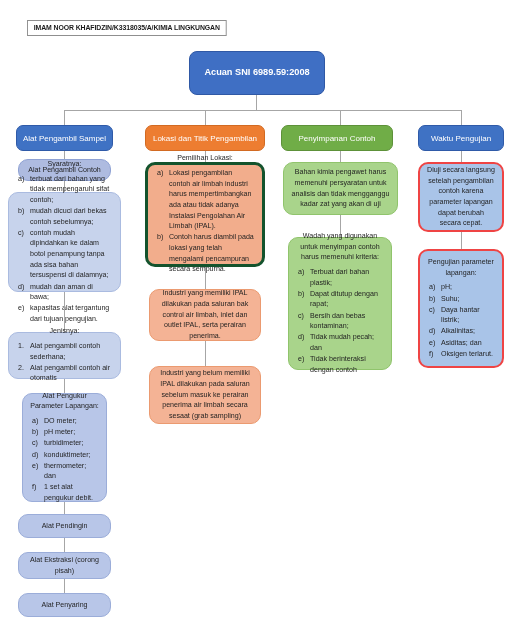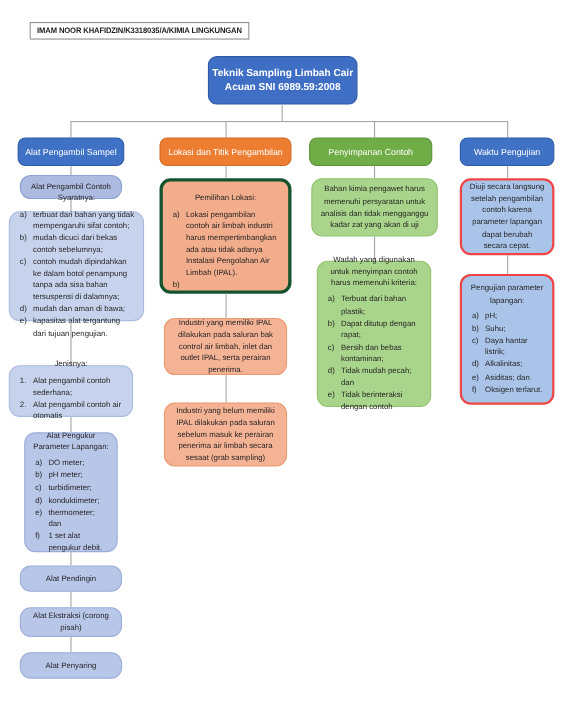--- a/index.html
+++ b/index.html
@@ -134,21 +134,20 @@
   .f-orange1{ background: #f2ad8c; border: 3px solid #14532d; }
   .f-orange2{ background: #f4b395; border: 1px solid #eb9a70; }
   .f-green1 { background: #a9d48b; border: 1px solid #90c46c; }
 </style>
 </head>
 <body>
 
 <div class="author-box">IMAM NOOR KHAFIDZIN/K3318035/A/KIMIA LINGKUNGAN</div>
 
 <div class="title-box">
-  <span>Teknik Sampling Limbah Cair</span>
   <span>Acuan SNI 6989.59:2008</span>
 </div>
 
 <div class="conn conn-v" style="left:256px; top:95px; height:15px;"></div>
 <div class="conn conn-h" style="left:64px; top:110px; width:397px;"></div>
 <div class="conn conn-v" style="left:64px; top:110px; height:15px;"></div>
 <div class="conn conn-v" style="left:205px; top:110px; height:15px;"></div>
 <div class="conn conn-v" style="left:340px; top:110px; height:15px;"></div>
 <div class="conn conn-v" style="left:461px; top:110px; height:15px;"></div>
 
@@ -156,21 +155,21 @@
 <div class="colhead c-orange" style="left:145px; top:125px; width:120px;">Lokasi dan Titik Pengambilan</div>
 <div class="colhead c-green" style="left:281px; top:125px; width:112px;">Penyimpanan Contoh</div>
 <div class="colhead c-blue" style="left:418px; top:125px; width:86px;">Waktu Pengujian</div>
 
 <div class="conn conn-v" style="left:64px; top:151px; height:8px;"></div>
 <div class="node f-blue1 center" style="left:18px; top:159px; width:93px; height:22px;">
   <span class="hd nomargin">Alat Pengambil Contoh</span>
 </div>
 
 <div class="conn conn-v" style="left:64px; top:181px; height:11px;"></div>
-<div class="node f-blue2" style="left:8px; top:192px; width:123px; height:100px;">
+<div class="node f-blue2" style="left:8px; top:192px; width:113px; height:100px;">
   <span class="hd">Syaratnya:</span>
   <ol class="alpha">
     <li><span class="mk">a)</span><span>terbuat dari bahan yang tidak mempengaruhi sifat contoh;</span></li>
     <li><span class="mk">b)</span><span>mudah dicuci dari bekas contoh sebelumnya;</span></li>
     <li><span class="mk">c)</span><span>contoh mudah dipindahkan ke dalam botol penampung tanpa ada sisa bahan tersuspensi di dalamnya;</span></li>
     <li><span class="mk">d)</span><span>mudah dan aman di bawa;</span></li>
     <li><span class="mk">e)</span><span>kapasitas alat tergantung dari tujuan pengujian.</span></li>
   </ol>
 </div>
 
@@ -209,21 +208,21 @@
 <div class="conn conn-v" style="left:64px; top:579px; height:14px;"></div>
 <div class="node f-blue3 center" style="left:18px; top:593px; width:93px; height:24px;">
   <span class="hd nomargin">Alat Penyaring</span>
 </div>
 
 <div class="conn conn-v" style="left:205px; top:151px; height:11px;"></div>
 <div class="node f-orange1" style="left:145px; top:162px; width:120px; height:105px;">
   <span class="hd">Pemilihan Lokasi:</span>
   <ol class="alpha">
     <li><span class="mk">a)</span><span>Lokasi pengambilan contoh air limbah industri harus mempertimbangkan ada atau tidak adanya Instalasi Pengolahan Air Limbah (IPAL).</span></li>
-    <li><span class="mk">b)</span></li>
+    <li><span class="mk">b)</span><span>Contoh harus diambil pada lokasi yang telah mengalami pencampuran secara sempurna.</span></li>
   </ol>
 </div>
 
 <div class="conn conn-v" style="left:205px; top:267px; height:22px;"></div>
 <div class="node f-orange2 center" style="left:149px; top:289px; width:112px; height:52px;">
   <span class="hd nomargin">Industri yang memiliki IPAL dilakukan pada saluran bak control air limbah, inlet dan outlet IPAL, serta perairan penerima.</span>
 </div>
 
 <div class="conn conn-v" style="left:205px; top:341px; height:25px;"></div>
 <div class="node f-orange2 center" style="left:149px; top:366px; width:112px; height:58px;">

